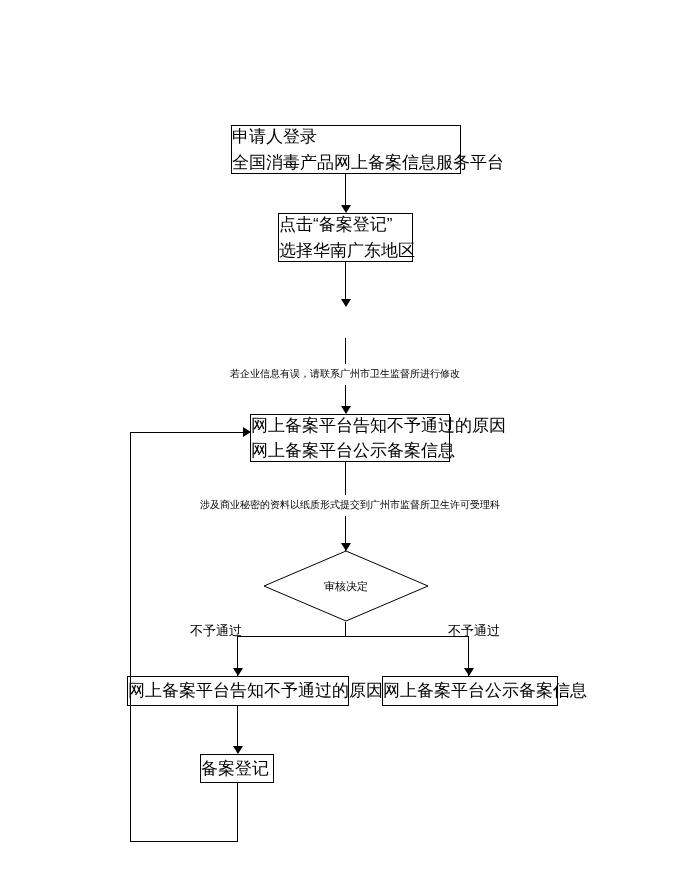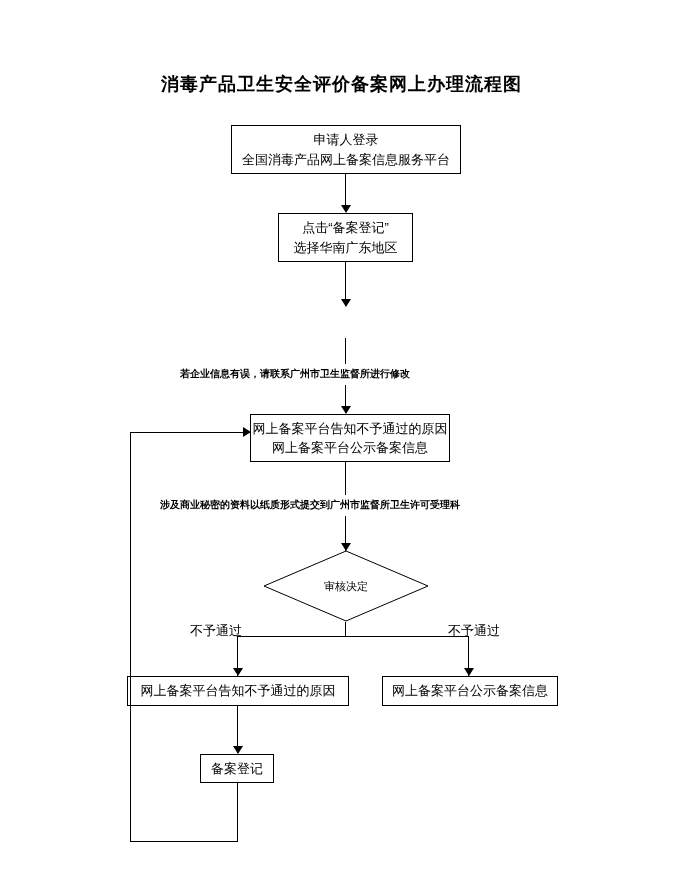--- a/index.html
+++ b/index.html
@@ -31,35 +31,35 @@
     letter-spacing: 1px;
     white-space: nowrap;
   }
   .box {
     position: absolute;
     border: 1px solid #000000;
     background: #ffffff;
     box-sizing: border-box;
     display: flex;
     flex-direction: column;
-    align-items: center;
+    align-items: flex-start;
     justify-content: center;
-    font-size: 13px;
+    font-size: 17px;
     line-height: 1.5;
     text-align: center;
     padding: 2px 0;
   }
   .box .line {
     white-space: nowrap;
   }
   .note {
     position: absolute;
     font-size: 10px;
     white-space: nowrap;
-    font-weight: bold;
+    text-align: center;
   }
   .branch-label {
     position: absolute;
     font-size: 13px;
     white-space: nowrap;
   }
   
   .diamond-wrap {
     position: absolute;
   }
@@ -100,21 +100,20 @@
     border-top: 5px solid transparent;
     border-bottom: 5px solid transparent;
     border-left: 8px solid #000000;
   }
 </style>
 </head>
 <body>
 
 <div id="canvas">
 
-  <div class="title">消毒产品卫生安全评价备案网上办理流程图</div>
 
   <div class="box" style="left:231px; top:125px; width:230px; height:49px;">
     <div class="line">申请人登录</div>
     <div class="line">全国消毒产品网上备案信息服务平台</div>
   </div>
 
   <div class="conn v-line" style="left:345px; top:174px; height:36px;"></div>
   <div class="arrow-down" style="left:341px; top:205px;"></div>
 
   <div class="box" style="left:278px; top:213px; width:135px; height:49px;">

